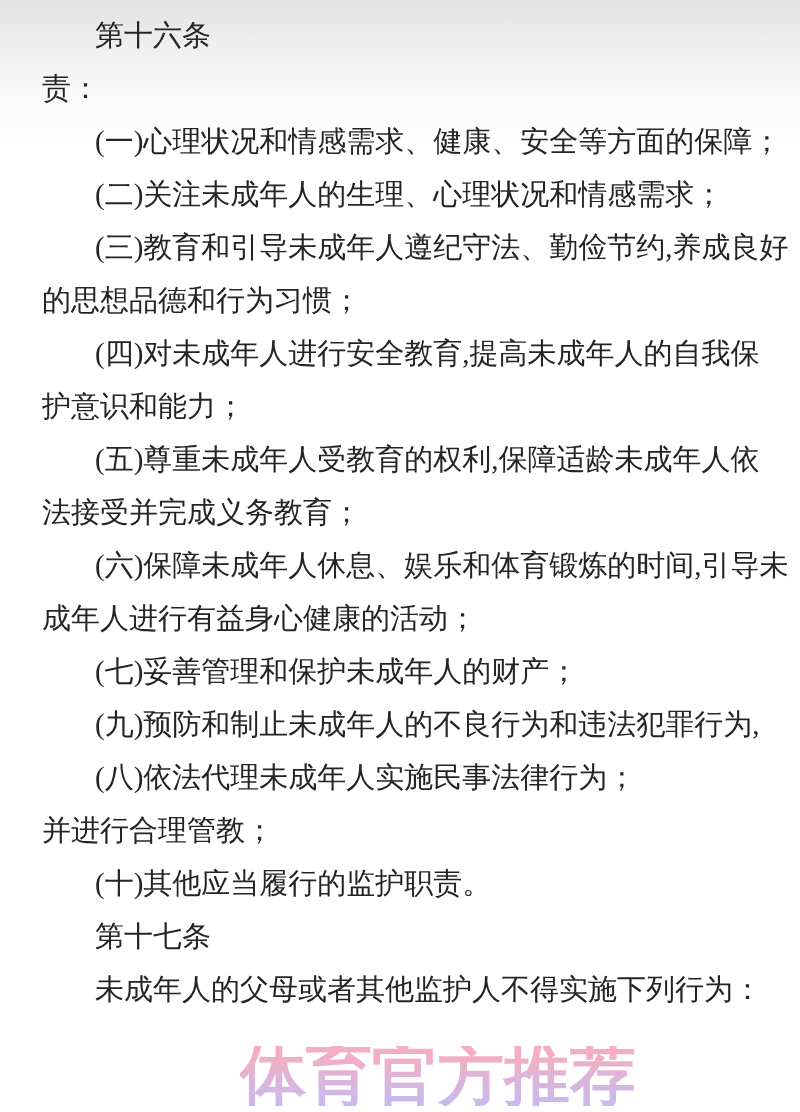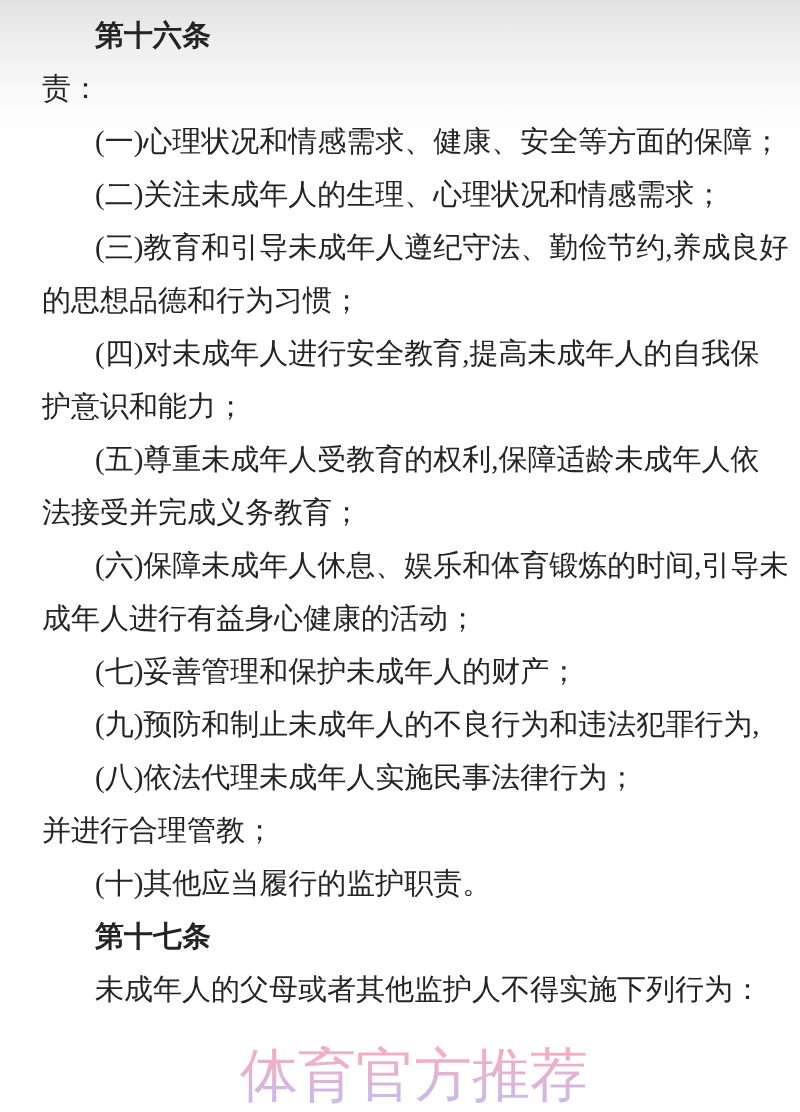--- a/index.html
+++ b/index.html
@@ -30,29 +30,29 @@
     letter-spacing: 0px;
   }
   .line {
     white-space: nowrap;
     height: 53px;
   }
   .line.indent {
     padding-left: 53px;
   }
   .line.bold {
-    font-weight: bold;
+    font-weight: normal;
   }
   .watermark {
     position: absolute;
     left: 240px;
     top: 1046px;
-    font-size: 58px;
+    font-size: 66px;
     line-height: 60px;
-    font-weight: 400;
+    font-weight: 700;
     letter-spacing: 0px;
     white-space: nowrap;
     color: transparent;
     -webkit-background-clip: text;
     background-clip: text;
     opacity: 0.85;
     pointer-events: none;
   }
 </style>
 </head>

